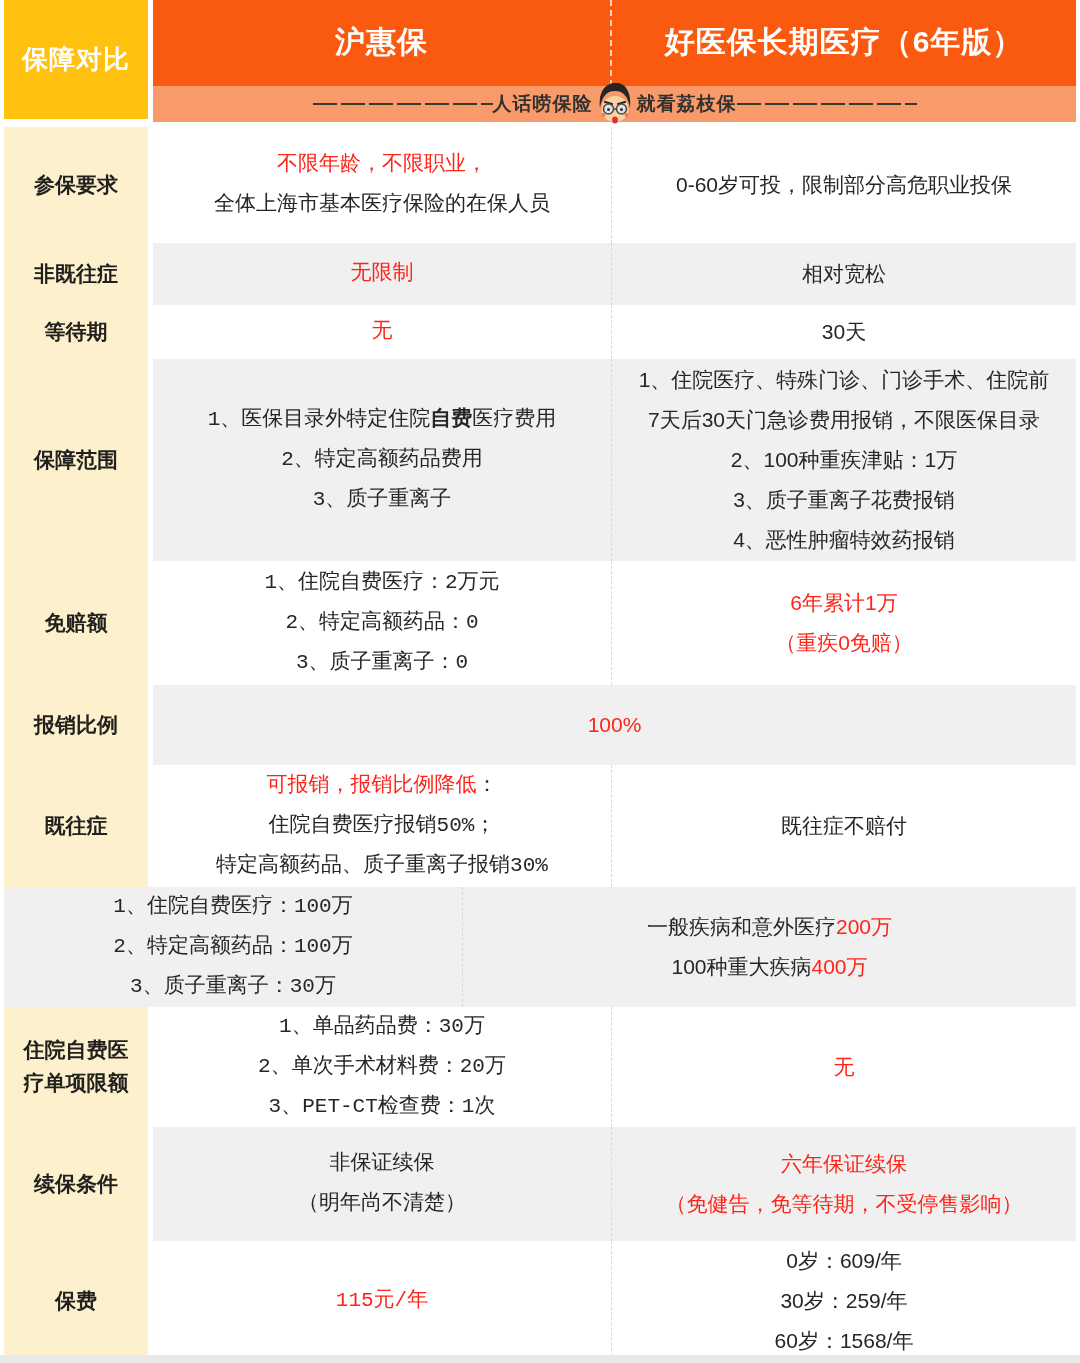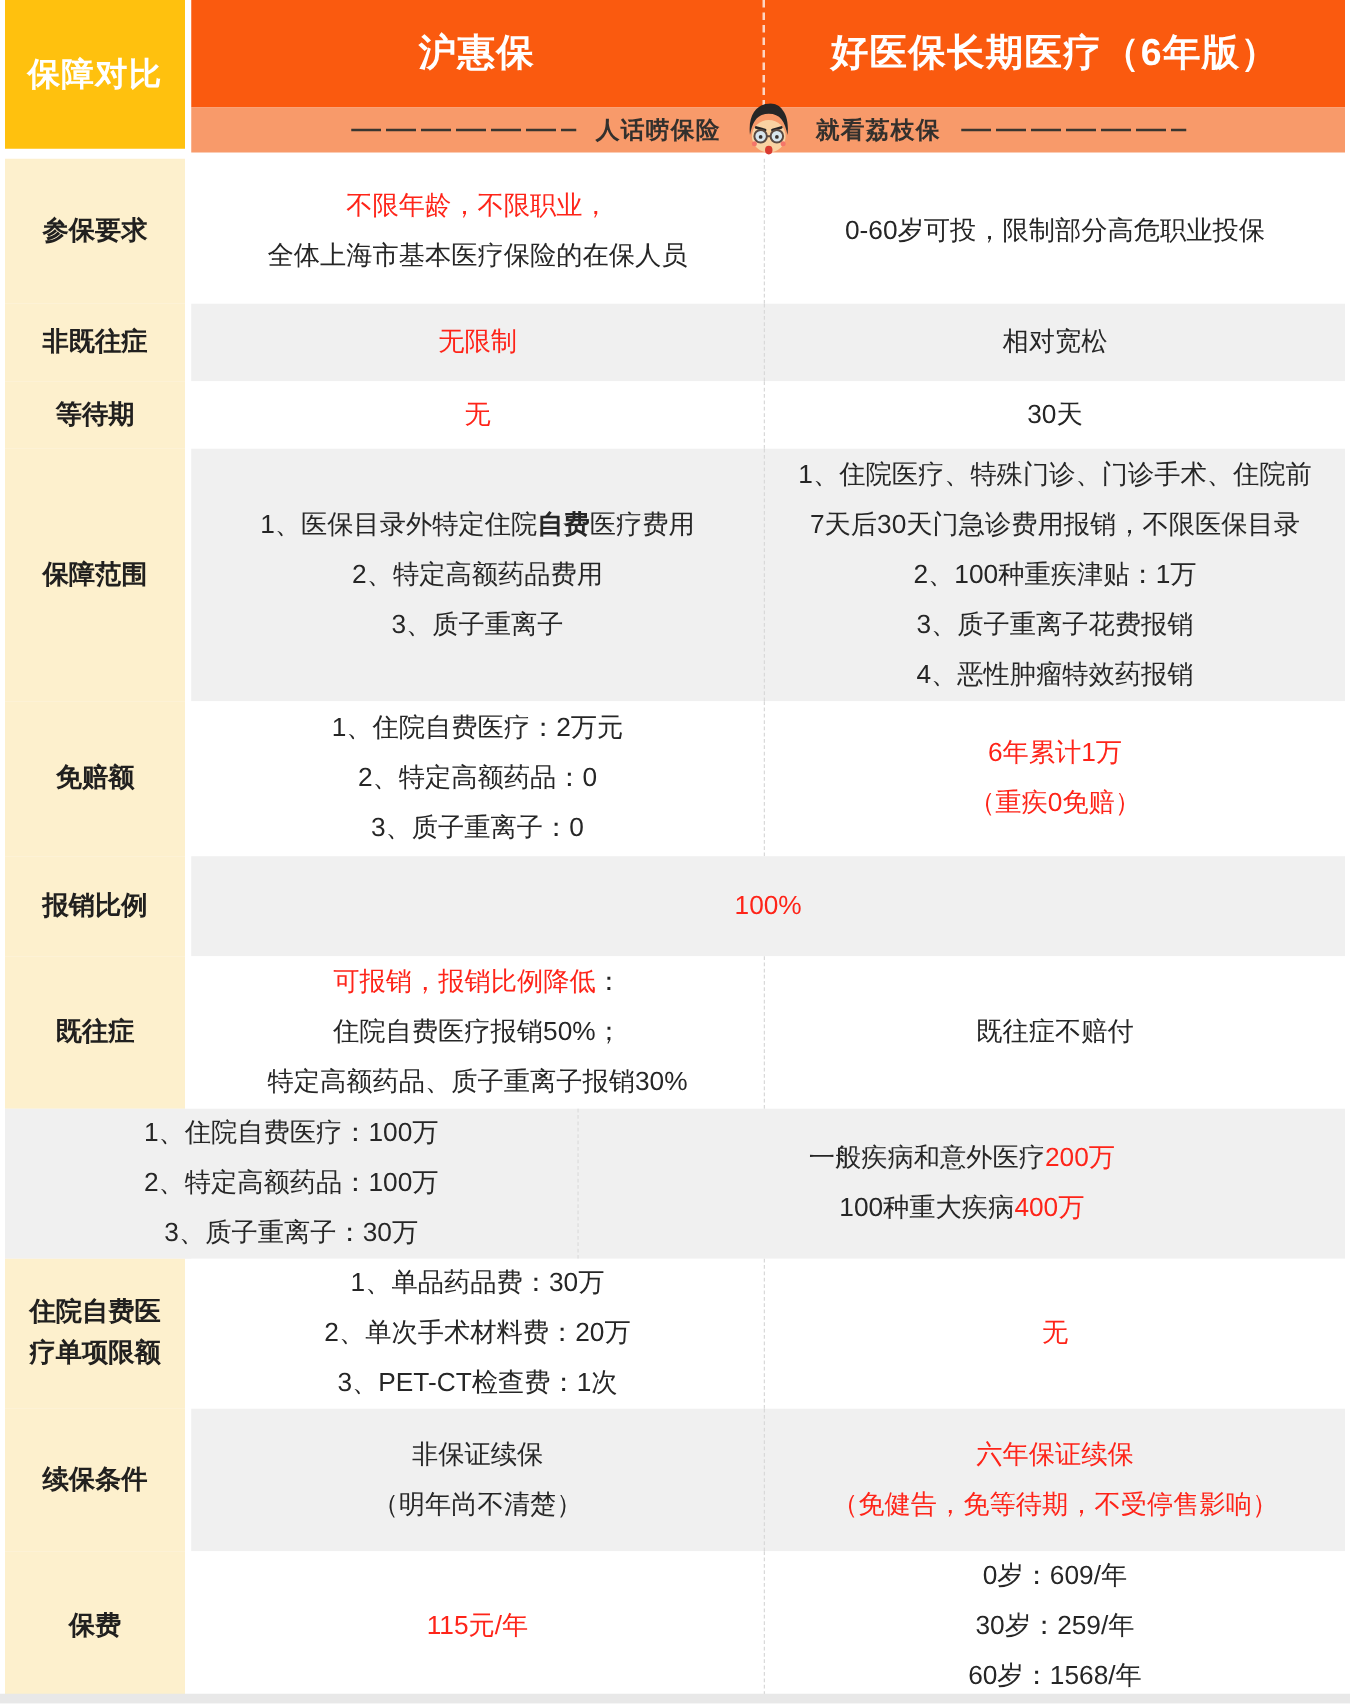--- a/index.html
+++ b/index.html
@@ -7,32 +7,32 @@
 
   
   .header-row{display:flex;align-items:flex-start;height:122px;}
   .corner-cell{width:144px;height:119px;margin-right:5px;background:#ffc10e;display:flex;align-items:center;justify-content:center;flex:none;}
   .corner-cell span{color:#fff;font-weight:bold;font-size:26px;letter-spacing:1px;}
   .header-main{flex:1;display:flex;flex-direction:column;height:122px;}
   .product-headers{display:flex;height:87px;background:#fa5a0f;}
   .product-header{display:flex;align-items:center;justify-content:center;color:#fff;font-weight:bold;font-size:30px;letter-spacing:1px;}
   .product-header.first{width:459px;border-right:2px dashed rgba(255,255,255,.75);box-sizing:border-box;flex:none;}
   .product-header.second{flex:1;}
-  .brand-strip{height:37px;background:#f89a6a;display:flex;align-items:center;justify-content:center;gap:16px;}
+  .brand-strip{height:37px;background:#f89a6a;display:flex;align-items:center;justify-content:center;}
   .brand-text{font-size:19px;font-weight:bold;color:#33302d;letter-spacing:1px;}
   .dash{width:180px;height:2px;flex:none;background:repeating-linear-gradient(90deg,#3a3630 0 24px,rgba(0,0,0,0) 24px 28px);}
   .avatar{width:40px;height:46px;margin:-6px 2px;flex:none;}
 
   
   .body{display:flex;flex-direction:column;margin-top:5px;}
   .row{display:flex;}
   .label-cell{width:144px;margin-right:5px;background:#fdf0cd;display:flex;align-items:center;justify-content:center;flex:none;}
   .label-text{font-weight:bold;font-size:21px;color:#21201f;text-align:center;max-width:112px;line-height:1.55;}
   .cell{display:flex;flex-direction:column;align-items:center;justify-content:center;font-size:21px;color:#262626;line-height:40px;text-align:center;}
-  .cell.c1{width:459px;border-right:1px dashed #d9d9d9;box-sizing:border-box;flex:none;}
+  .cell.c1{width:459px;border-right:1px dashed #d9d9d9;box-sizing:border-box;flex:none;font-family:Liberation Mono, monospace;}
   .cell.c2{flex:1;}
   .row.white .cell{background:#ffffff;}
   .row.gray  .cell{background:#f0f0f0;}
   .red{color:#fe2419;}
   .bold{font-weight:bold;}
 
   .bottom-strip{position:absolute;left:0;right:0;bottom:0;height:8px;background:#e8e8e8;}
 </style>
 </head>
 <body>

